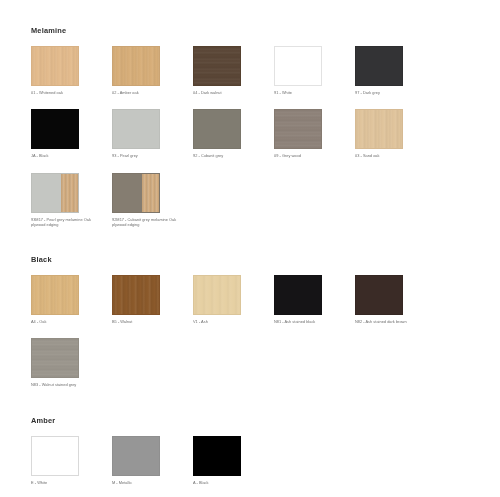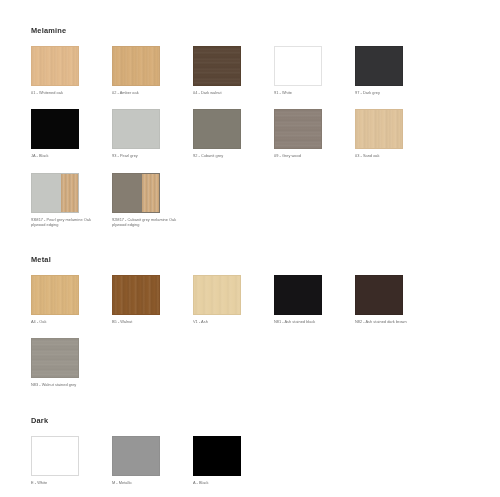--- a/index.html
+++ b/index.html
@@ -211,21 +211,21 @@
             <div class="swatch-chip split" style="border-color: rgb(125, 117, 106);">
               <div class="panel" style="background: rgb(133, 125, 113);"></div>
               <div class="edge" style="background: rgb(216, 177, 131);"></div>
             </div>
             <div class="swatch-label">92M17 - Cubanit grey melamine Oak
 plywood edging</div>
           </div>
         </div>
       </div>
       <div class="section">
-        <div class="section-title">Metal</div>
+        <div class="section-title">Black</div>
         <div class="swatch-grid">
           <div class="swatch-cell">
             <div class="swatch-chip grain-v" style="border-color: rgb(208, 171, 117); background: rgb(220, 182, 126);"></div>
             <div class="swatch-label">A4 - Oak</div>
           </div>
           <div class="swatch-cell">
             <div class="swatch-chip grain-v2" style="border-color: rgb(130, 82, 40); background: rgb(140, 90, 43);"></div>
             <div class="swatch-label">B5 - Walnut</div>
           </div>
           <div class="swatch-cell">
@@ -240,21 +240,21 @@
             <div class="swatch-chip" style="border-color: rgb(53, 39, 34); background: rgb(58, 43, 38);"></div>
             <div class="swatch-label">N82 - Ash stained dark brown</div>
           </div>
           <div class="swatch-cell">
             <div class="swatch-chip grain-h" style="border-color: rgb(146, 141, 132); background: rgb(154, 149, 140);"></div>
             <div class="swatch-label">N83 - Walnut stained grey</div>
           </div>
         </div>
       </div>
       <div class="section">
-        <div class="section-title">Dark</div>
+        <div class="section-title">Amber</div>
         <div class="swatch-grid">
           <div class="swatch-cell">
             <div class="swatch-chip" style="border-color: rgb(217, 217, 217); background: rgb(255, 255, 255);"></div>
             <div class="swatch-label">E - White</div>
           </div>
           <div class="swatch-cell">
             <div class="swatch-chip" style="border-color: rgb(143, 143, 143); background: rgb(150, 150, 150);"></div>
             <div class="swatch-label">M - Metallic</div>
           </div>
           <div class="swatch-cell">

